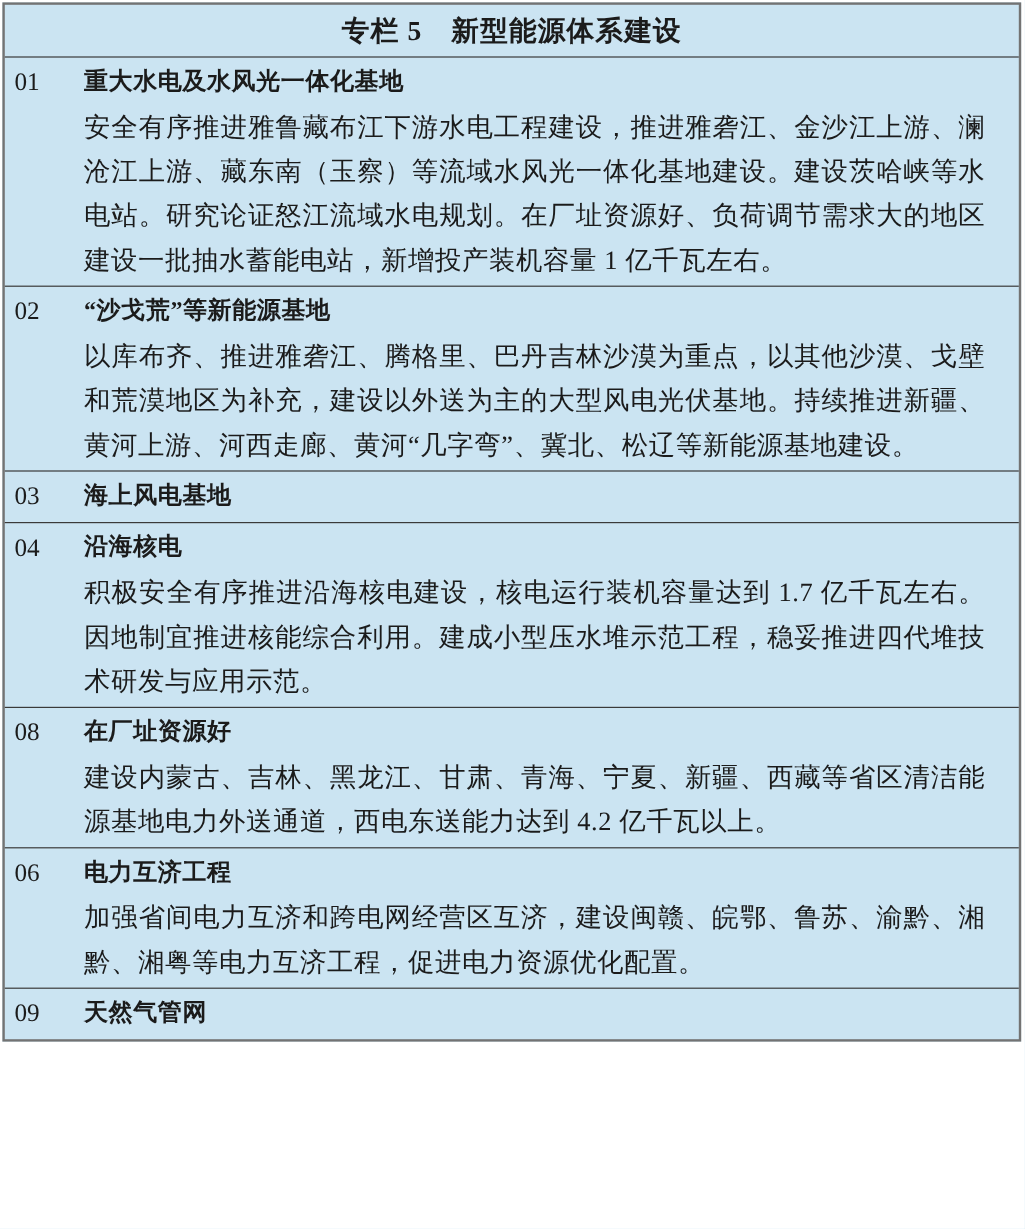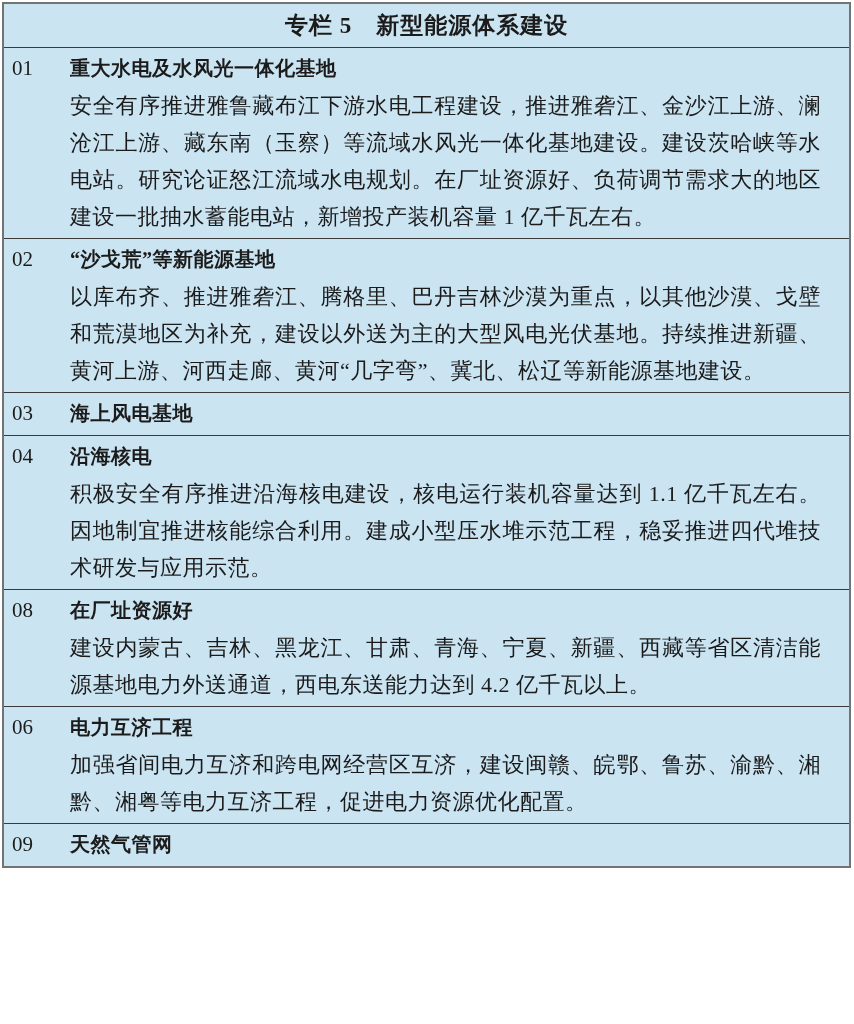--- a/index.html
+++ b/index.html
@@ -83,21 +83,21 @@
     <div class="row-num">03</div>
     <div class="row-content">
       <div class="row-title">海上风电基地</div>
     </div>
   </div>
 
   <div class="row">
     <div class="row-num">04</div>
     <div class="row-content">
       <div class="row-title">沿海核电</div>
-      <div class="row-body">积极安全有序推进沿海核电建设，核电运行装机容量达到 1.1 亿千瓦左右。因地制宜推进核能综合利用。建成小型压水堆示范工程，稳妥推进四代堆技术研发与应用示范。</div>
+      <div class="row-body">积极安全有序推进沿海核电建设，核电运行装机容量达到 1.7 亿千瓦左右。因地制宜推进核能综合利用。建成小型压水堆示范工程，稳妥推进四代堆技术研发与应用示范。</div>
     </div>
   </div>
 
   <div class="row">
     <div class="row-num">08</div>
     <div class="row-content">
       <div class="row-title">在厂址资源好</div>
       <div class="row-body">建设内蒙古、吉林、黑龙江、甘肃、青海、宁夏、新疆、西藏等省区清洁能源基地电力外送通道，西电东送能力达到 4.2 亿千瓦以上。</div>
     </div>
   </div>

